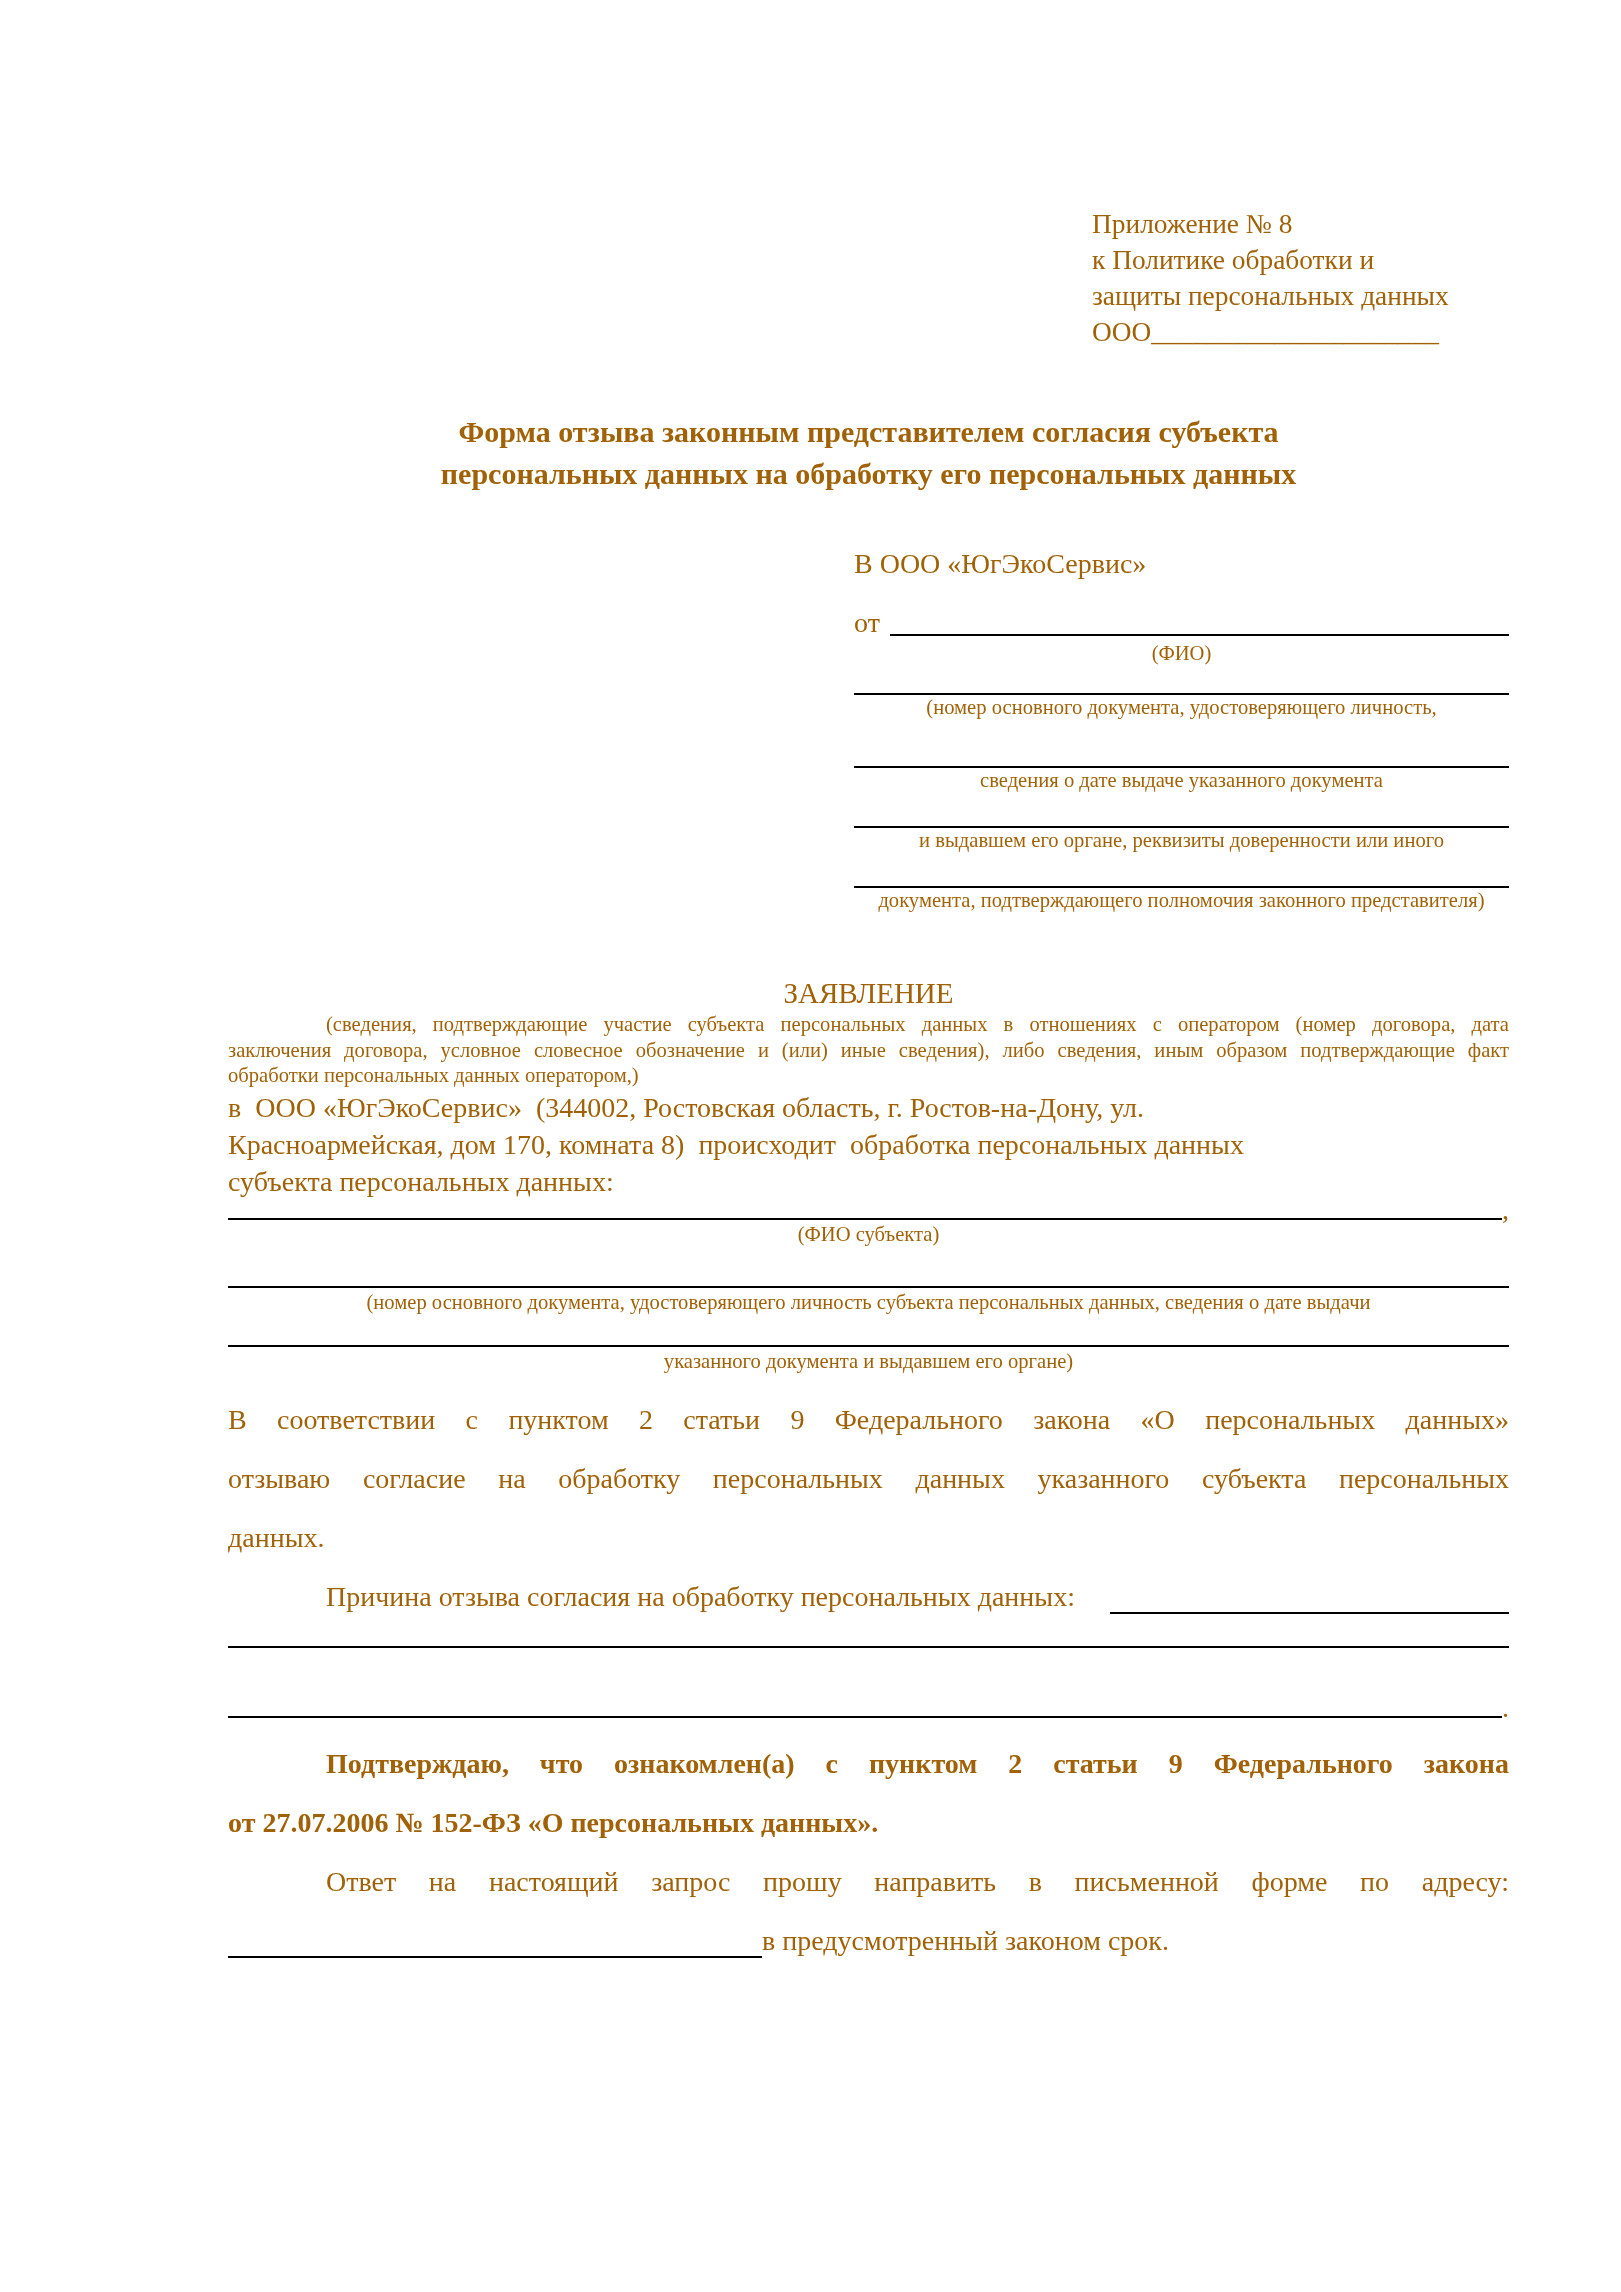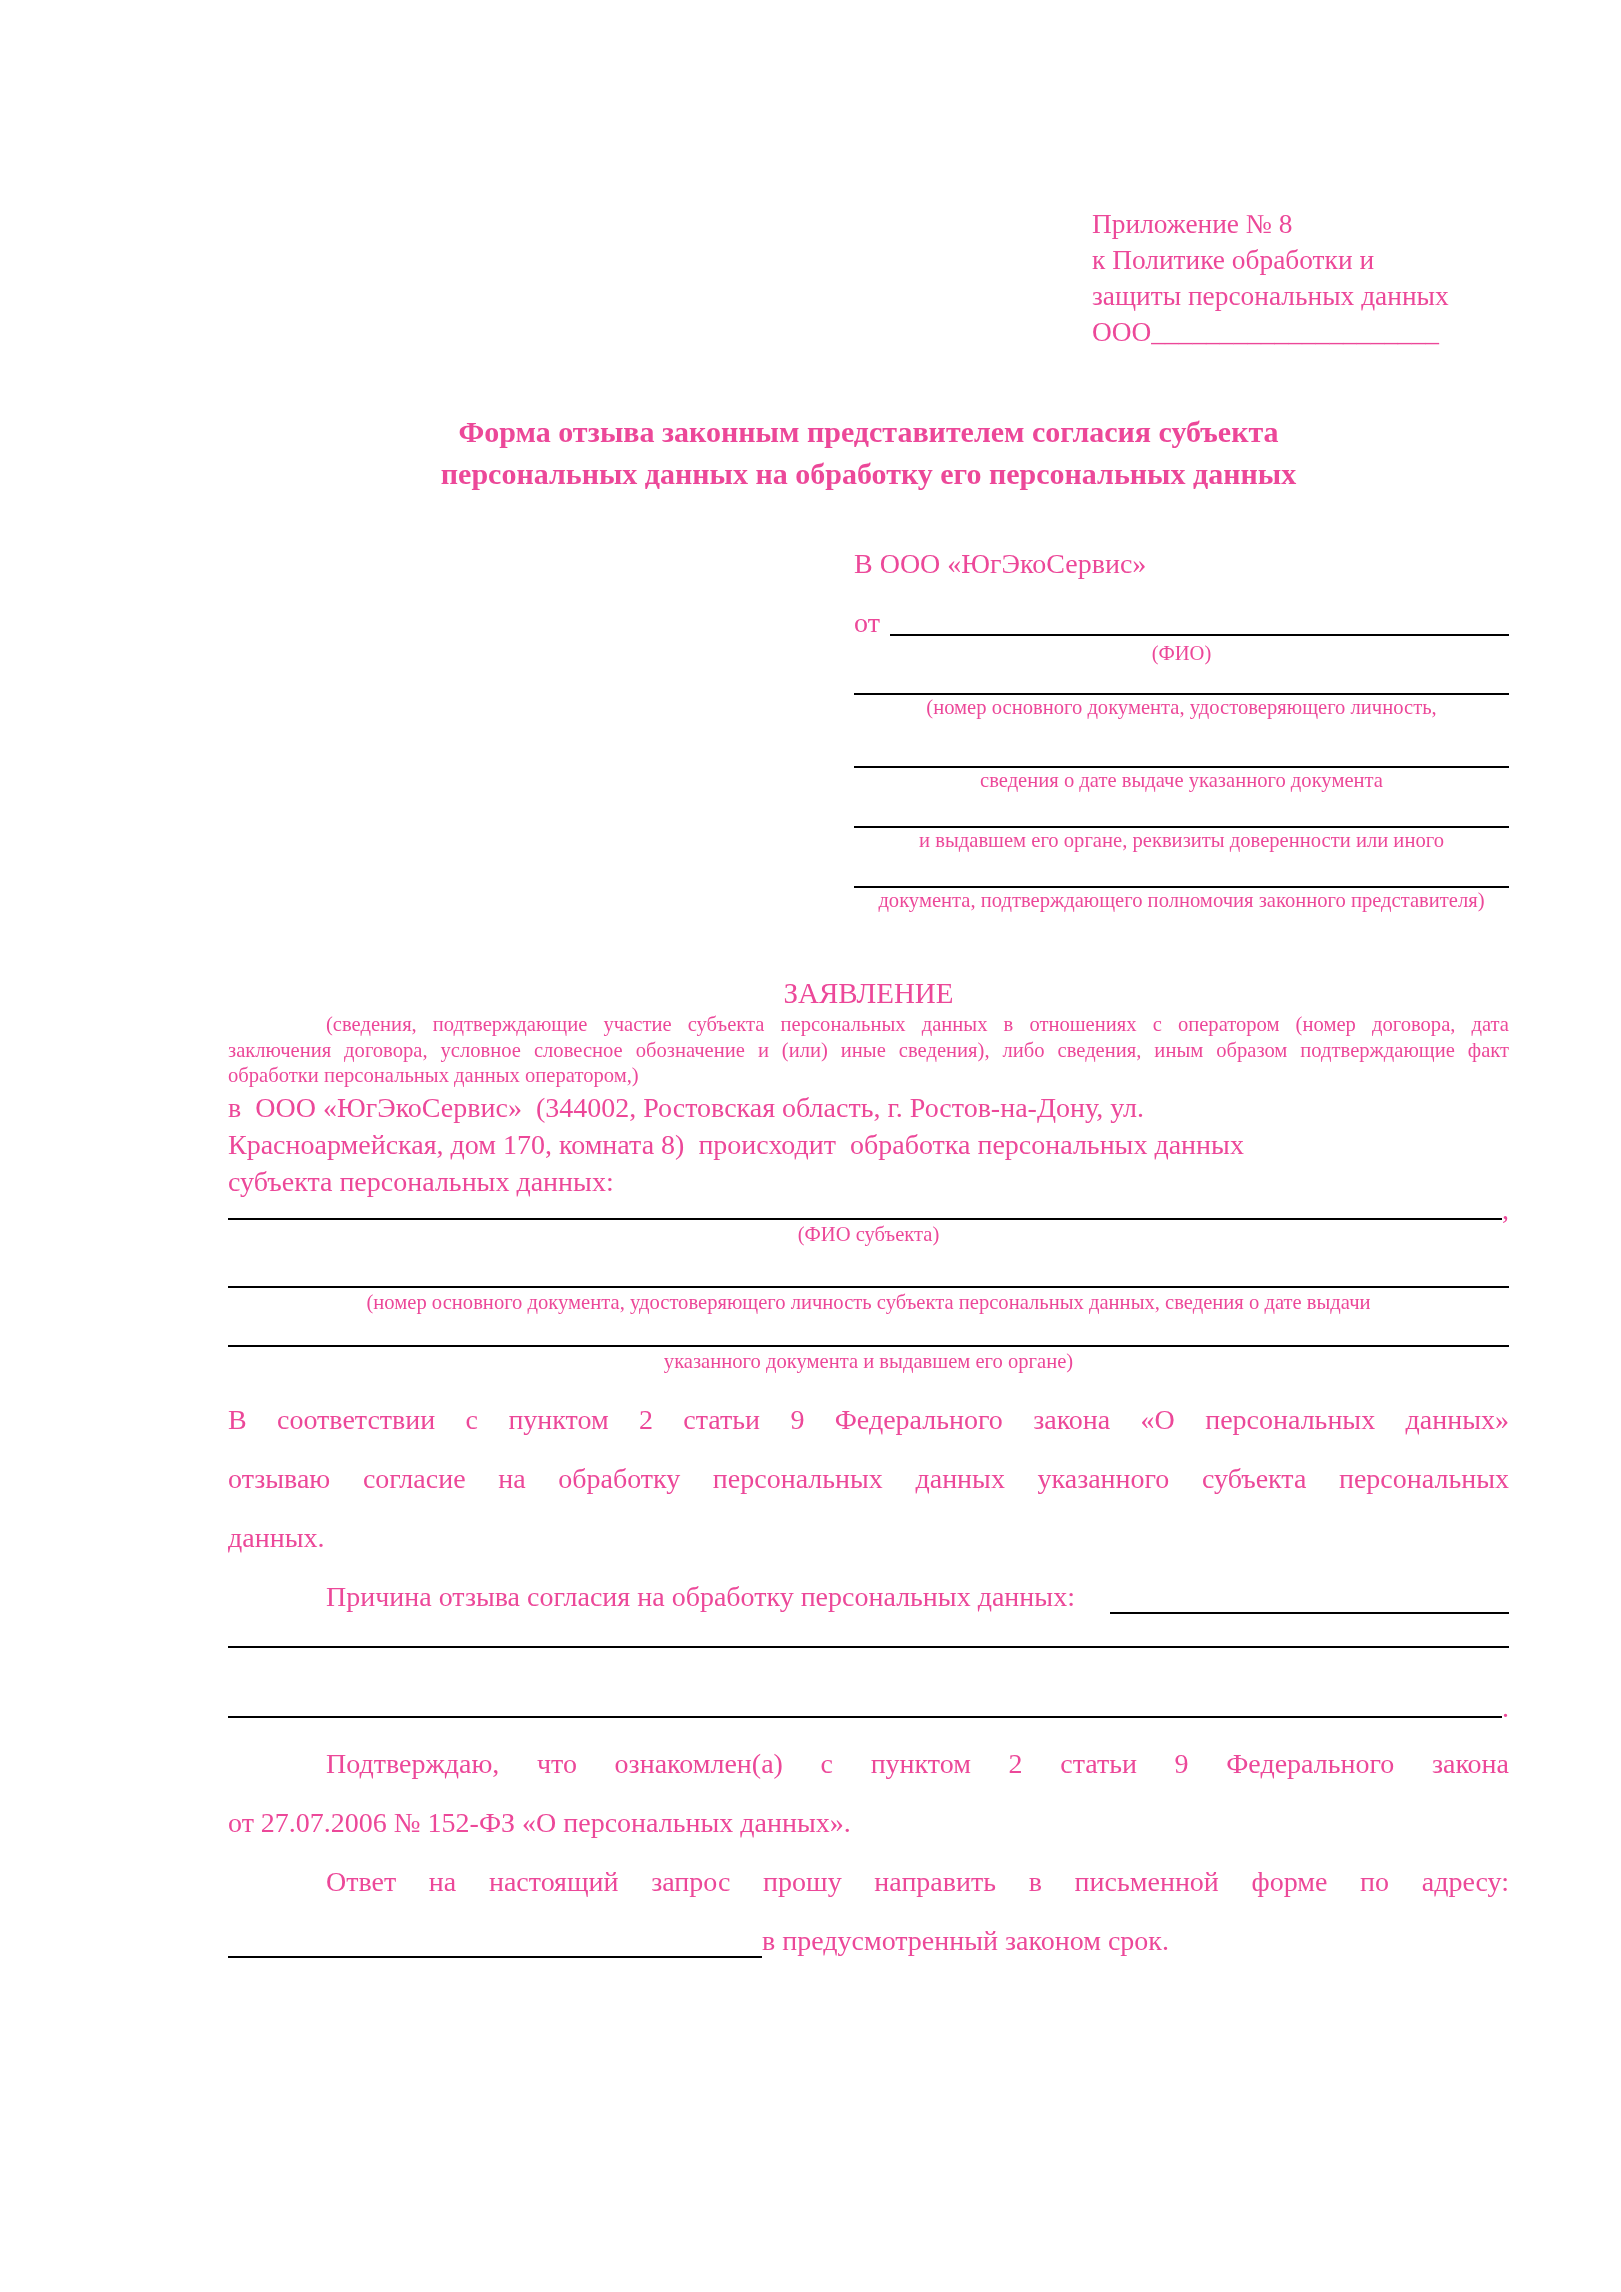--- a/index.html
+++ b/index.html
@@ -1,21 +1,21 @@
 <!DOCTYPE html>
 <html lang="ru"><head>
 <meta charset="utf-8">
 <style>
   html,body { margin:0; padding:0; background:#ffffff; }
   .page {
     position:relative;
     width:1621px; height:2293px;
     margin:0 auto;
     background:#ffffff;
-    color:#ec4899;
+    color:#a16207;
     font-family:"Liberation Serif","DejaVu Serif",serif;
     box-sizing:border-box;
     padding:206px 112px 0 228px;
     overflow:hidden;
   }
   .page * { box-sizing:border-box; }
 
   
   .header-note { margin-left:864px; font-size:27.4px; line-height:36px; }
 
@@ -50,21 +50,21 @@
   .jline { text-align:justify; text-align-last:justify; }
   .withdraw { margin-top:15.7px; }
   .ind { text-indent:98px; }
   .reason { display:flex;gap:23px; }
   .reason .lbl { margin-left:98px; white-space:nowrap; padding-right:11.8px; }
   .reason .fill, .spaced .fill { margin-bottom:11.8px; }
   .blank-full { margin-top:20.6px; }
   .blank-dot { height:70px; display:flex; align-items:flex-end; font-size:28px; }
   .blank-dot .fill { margin-bottom:0; }
   .blank-dot .tail { line-height:21.6px; }
-  .confirm { margin-top:15.7px; }
+  .confirm { margin-top:15.7px;font-weight:bold; }
   .reply2 { display:flex; }
   .reply2 .fixedfill { flex:0 0 534px; border-bottom:2.9px solid #000; margin-bottom:11.8px; align-self:stretch; }
 
   
   .footer { margin-top:46px; font-size:28px; line-height:59px; display:flex; justify-content:space-between; align-items:stretch; }
   .sig { display:flex; align-items:stretch; }
   .sig .sigfill { flex:0 0 402px; border-bottom:2.9px solid #000; margin-bottom:11.8px; align-self:stretch; }
 </style>
 </head>
 <body>

